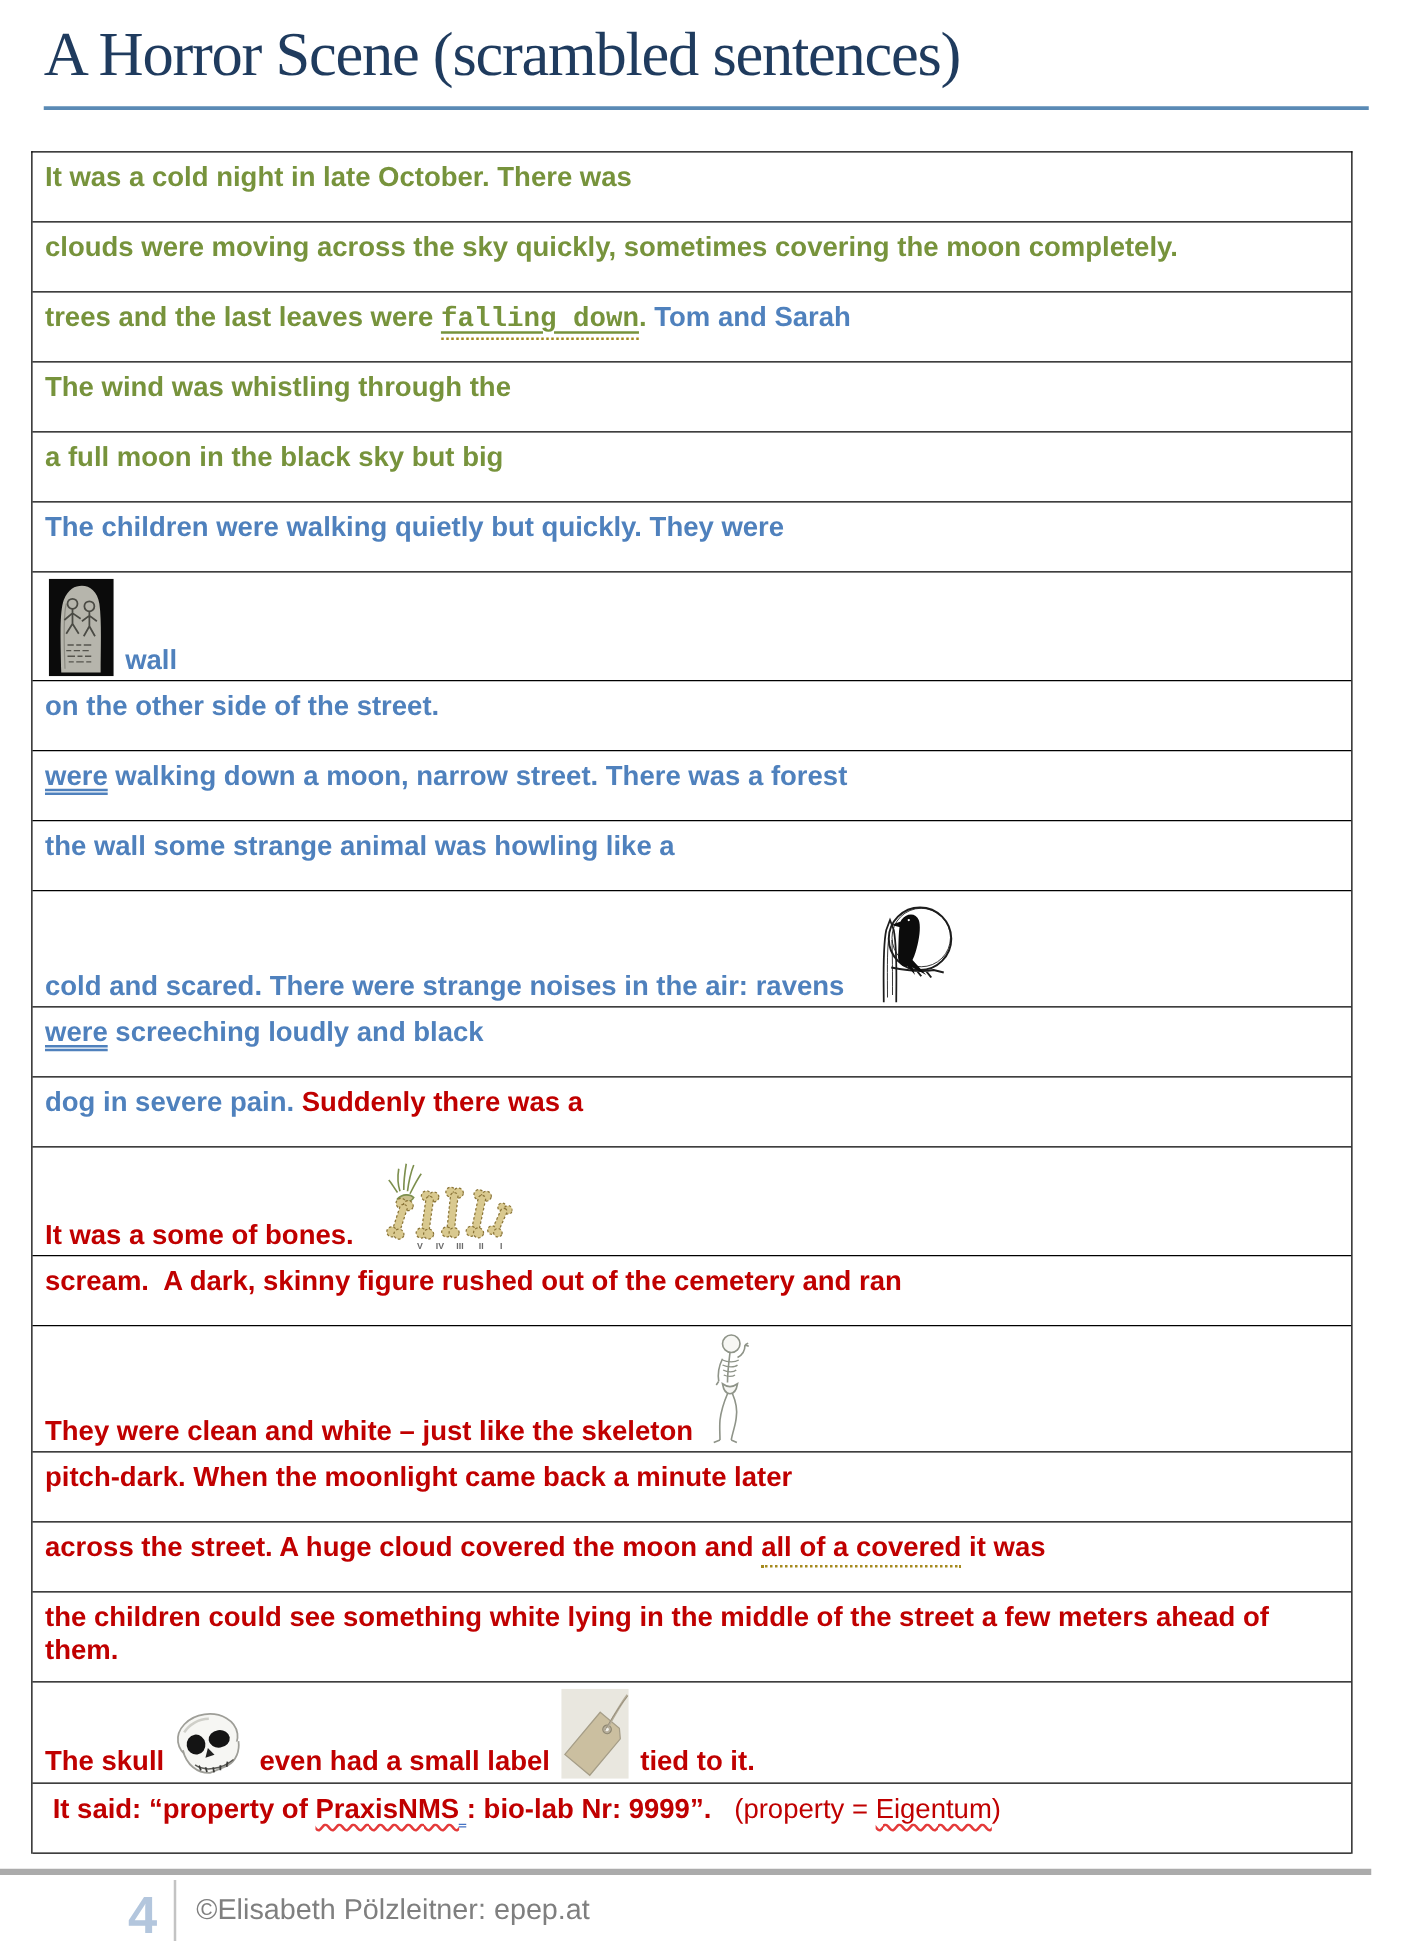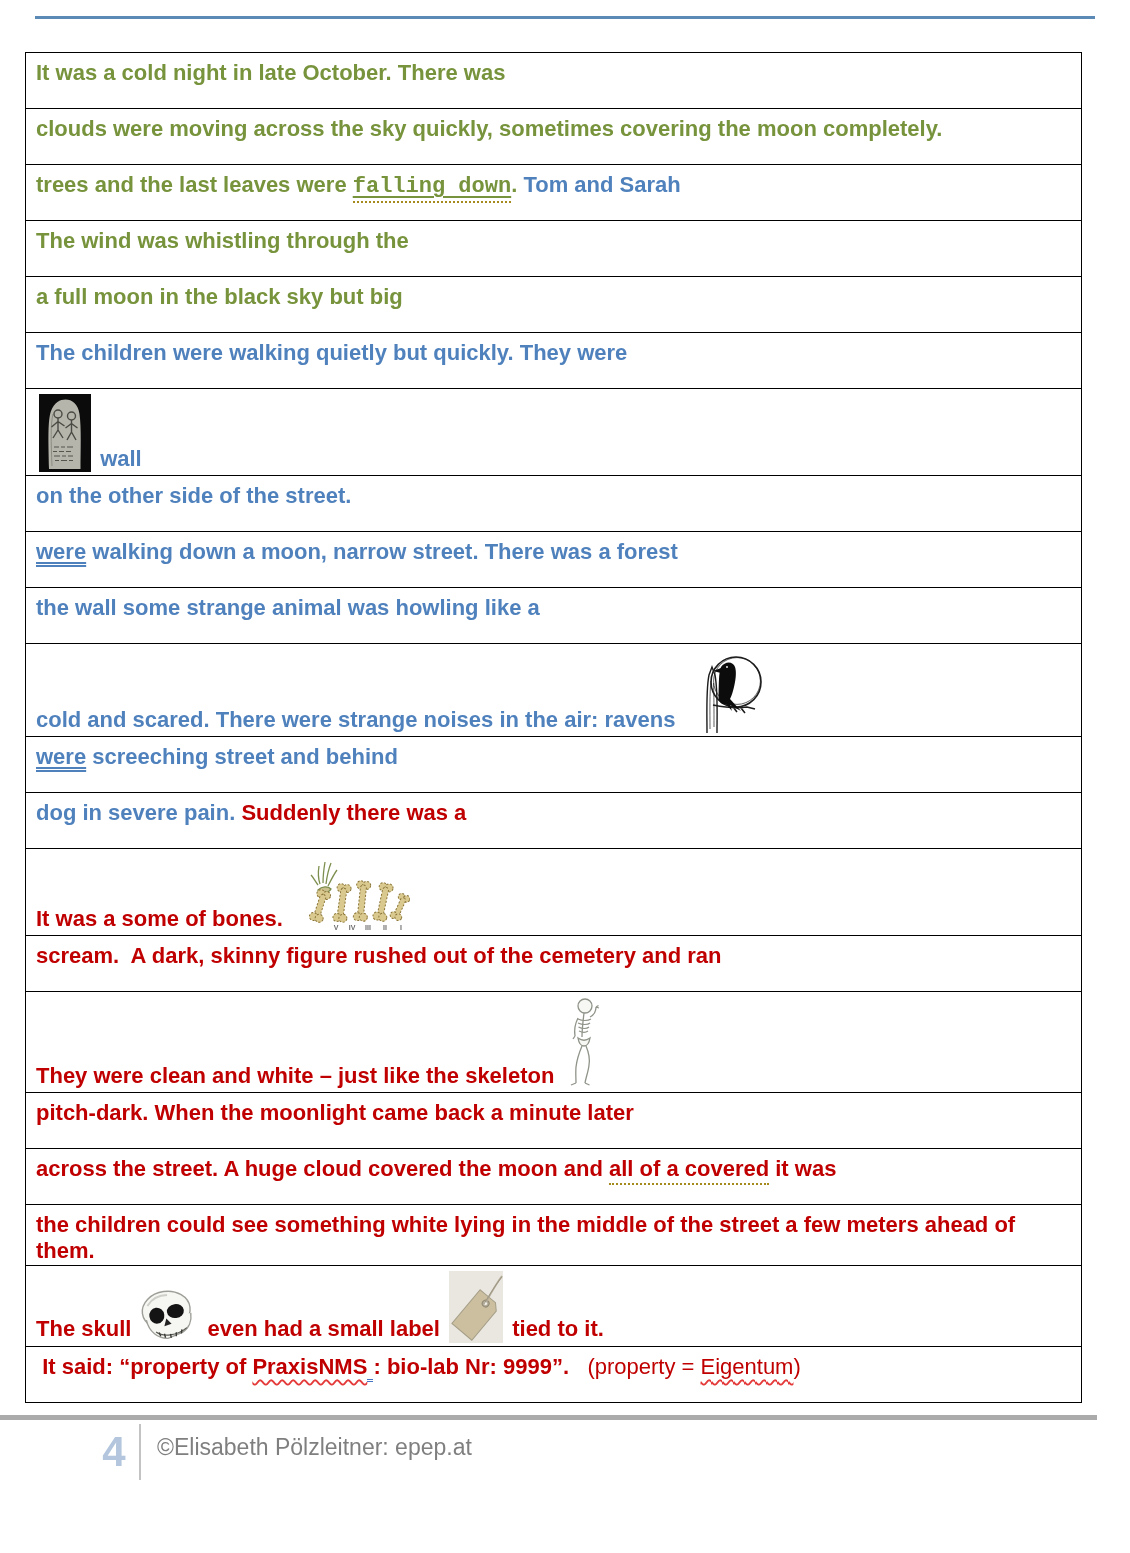--- a/index.html
+++ b/index.html
@@ -15,21 +15,21 @@
     margin:0 0 14px 0; line-height:1.1;
   }
   .title-rule{height:3px; background:var(--c-rule,#5A8AB5); width:1060px;}
   
   .sentence-table{
     margin:33px 0 0 25px; width:1057px; box-sizing:border-box;
     border:1px solid #000; border-bottom:none;
   }
   .row{
     border-bottom:1px solid #000; box-sizing:border-box;
-    padding:7px 10px 0 10px; min-height:56px;
+    padding:7px 10px 11px 10px; min-height:56px;
     font-size:22px; font-weight:bold; line-height:1.2;
   }
   .row.img-row{
     display:flex; align-items:flex-end; flex-wrap:wrap;
     padding-top:5px; padding-bottom:3px;
   }
   .seg{white-space:pre-wrap;}
   .green{color:var(--c-green,#77933C);}
   .blue{color:var(--c-blue,#4F81BD);}
   .red{color:var(--c-red,#C00000);}
@@ -57,20 +57,21 @@
   .footer-copyright{
     color:var(--c-footer,#7F7F7F); font-size:23px; font-weight:400;
     padding:10px 0 0 16px;
   }
 </style>
 </head>
 <body>
 
 <div id="page" style="--c-green: #77933C; --c-blue: #4F81BD; --c-red: #C00000; --c-title: #1F3B5E; --c-rule: #5A8AB5; --c-dots: #A58A1E; --c-gray-bar: #ABABAB; --c-footer: #7F7F7F; --c-pagenum: #B3C6DD; --c-divider: #C3C3C3;">
   <div class="title-block">
+    <h1 class="page-title">A Horror Scene (scrambled sentences)</h1>
     <div class="title-rule"></div>
   </div>
 
   <div class="sentence-table">
       <div class="row"><span class="seg green">It was a cold night in late October. There was</span></div>
       <div class="row"><span class="seg green">clouds were moving across the sky quickly, sometimes covering the moon completely.</span></div>
       <div class="row"><span class="seg green">trees and the last leaves were </span><span class="seg green u-solid-dotted">falling down</span><span class="seg green">. </span><span class="seg blue">Tom and Sarah</span></div>
       <div class="row"><span class="seg green">The wind was whistling through the</span></div>
       <div class="row"><span class="seg green">a full moon in the black sky but big</span></div>
       <div class="row"><span class="seg blue">The children were walking quietly but quickly. They were</span></div>
@@ -105,21 +106,21 @@
       <circle cx="52" cy="32" r="23.4" stroke-width="0.7"></circle>
       <path d="M22 84 C22 64 21 40 24 26 L27 18 L30 26 C33 42 32 66 32 84" stroke-width="1.4"></path>
       <path d="M25 80 C25 62 24.5 44 26 32 M29 78 C29 60 29 46 28.5 34" stroke-width="0.7"></path>
       <path d="M28 56 C38 58 50 60 62 58 L70 60 M56 59 L60 64 M48 58 L52 63" stroke-width="1.6"></path>
     </g>
     <path d="M36 18 C40 12 48 12 50 18 C51.5 22 51 30 49 38 C48 42 47 46 45 50 L56 62 L45 56 L47 62 L41 55 C36 56 33 52 33.5 46 C34 36 33.5 24 36 18 Z" fill="#0c0c0c"></path>
     <path d="M36 19 L28 22 L36 24 Z" fill="#0c0c0c"></path>
     <circle cx="42" cy="18" r="0.9" fill="#ffffff"></circle>
   </svg>
       </div>
-      <div class="row"><span class="seg blue u-double">were</span><span class="seg blue"> screeching street and behind</span></div>
+      <div class="row"><span class="seg blue u-double">were</span><span class="seg blue"> screeching loudly and black</span></div>
       <div class="row"><span class="seg blue">dog in severe pain. </span><span class="seg red">Suddenly there was a</span></div>
       <div class="row img-row">
         <span class="seg red">It was a some of bones.  </span>
         <svg width="112" height="78" viewBox="0 0 112 78">
     <g stroke="#7d8f4e" stroke-width="1.3" fill="none">
       <path d="M22 30 C20 24 20 18 21 12 M25 29 C25 22 26 14 27 8 M28 30 C29 22 31 14 33 9 M30 32 C33 26 36 20 39 16 M20 31 C17 27 15 23 13 21"></path>
       <path d="M20 36 C24 32 30 32 33 35 C31 39 24 40 20 38 Z" fill="#c9c08e"></path>
     </g>
     <g fill="#d9c98f" stroke="#8a7437" stroke-width="1" stroke-dasharray="2 1.7">
       <g transform="translate(22,52) rotate(18)">

